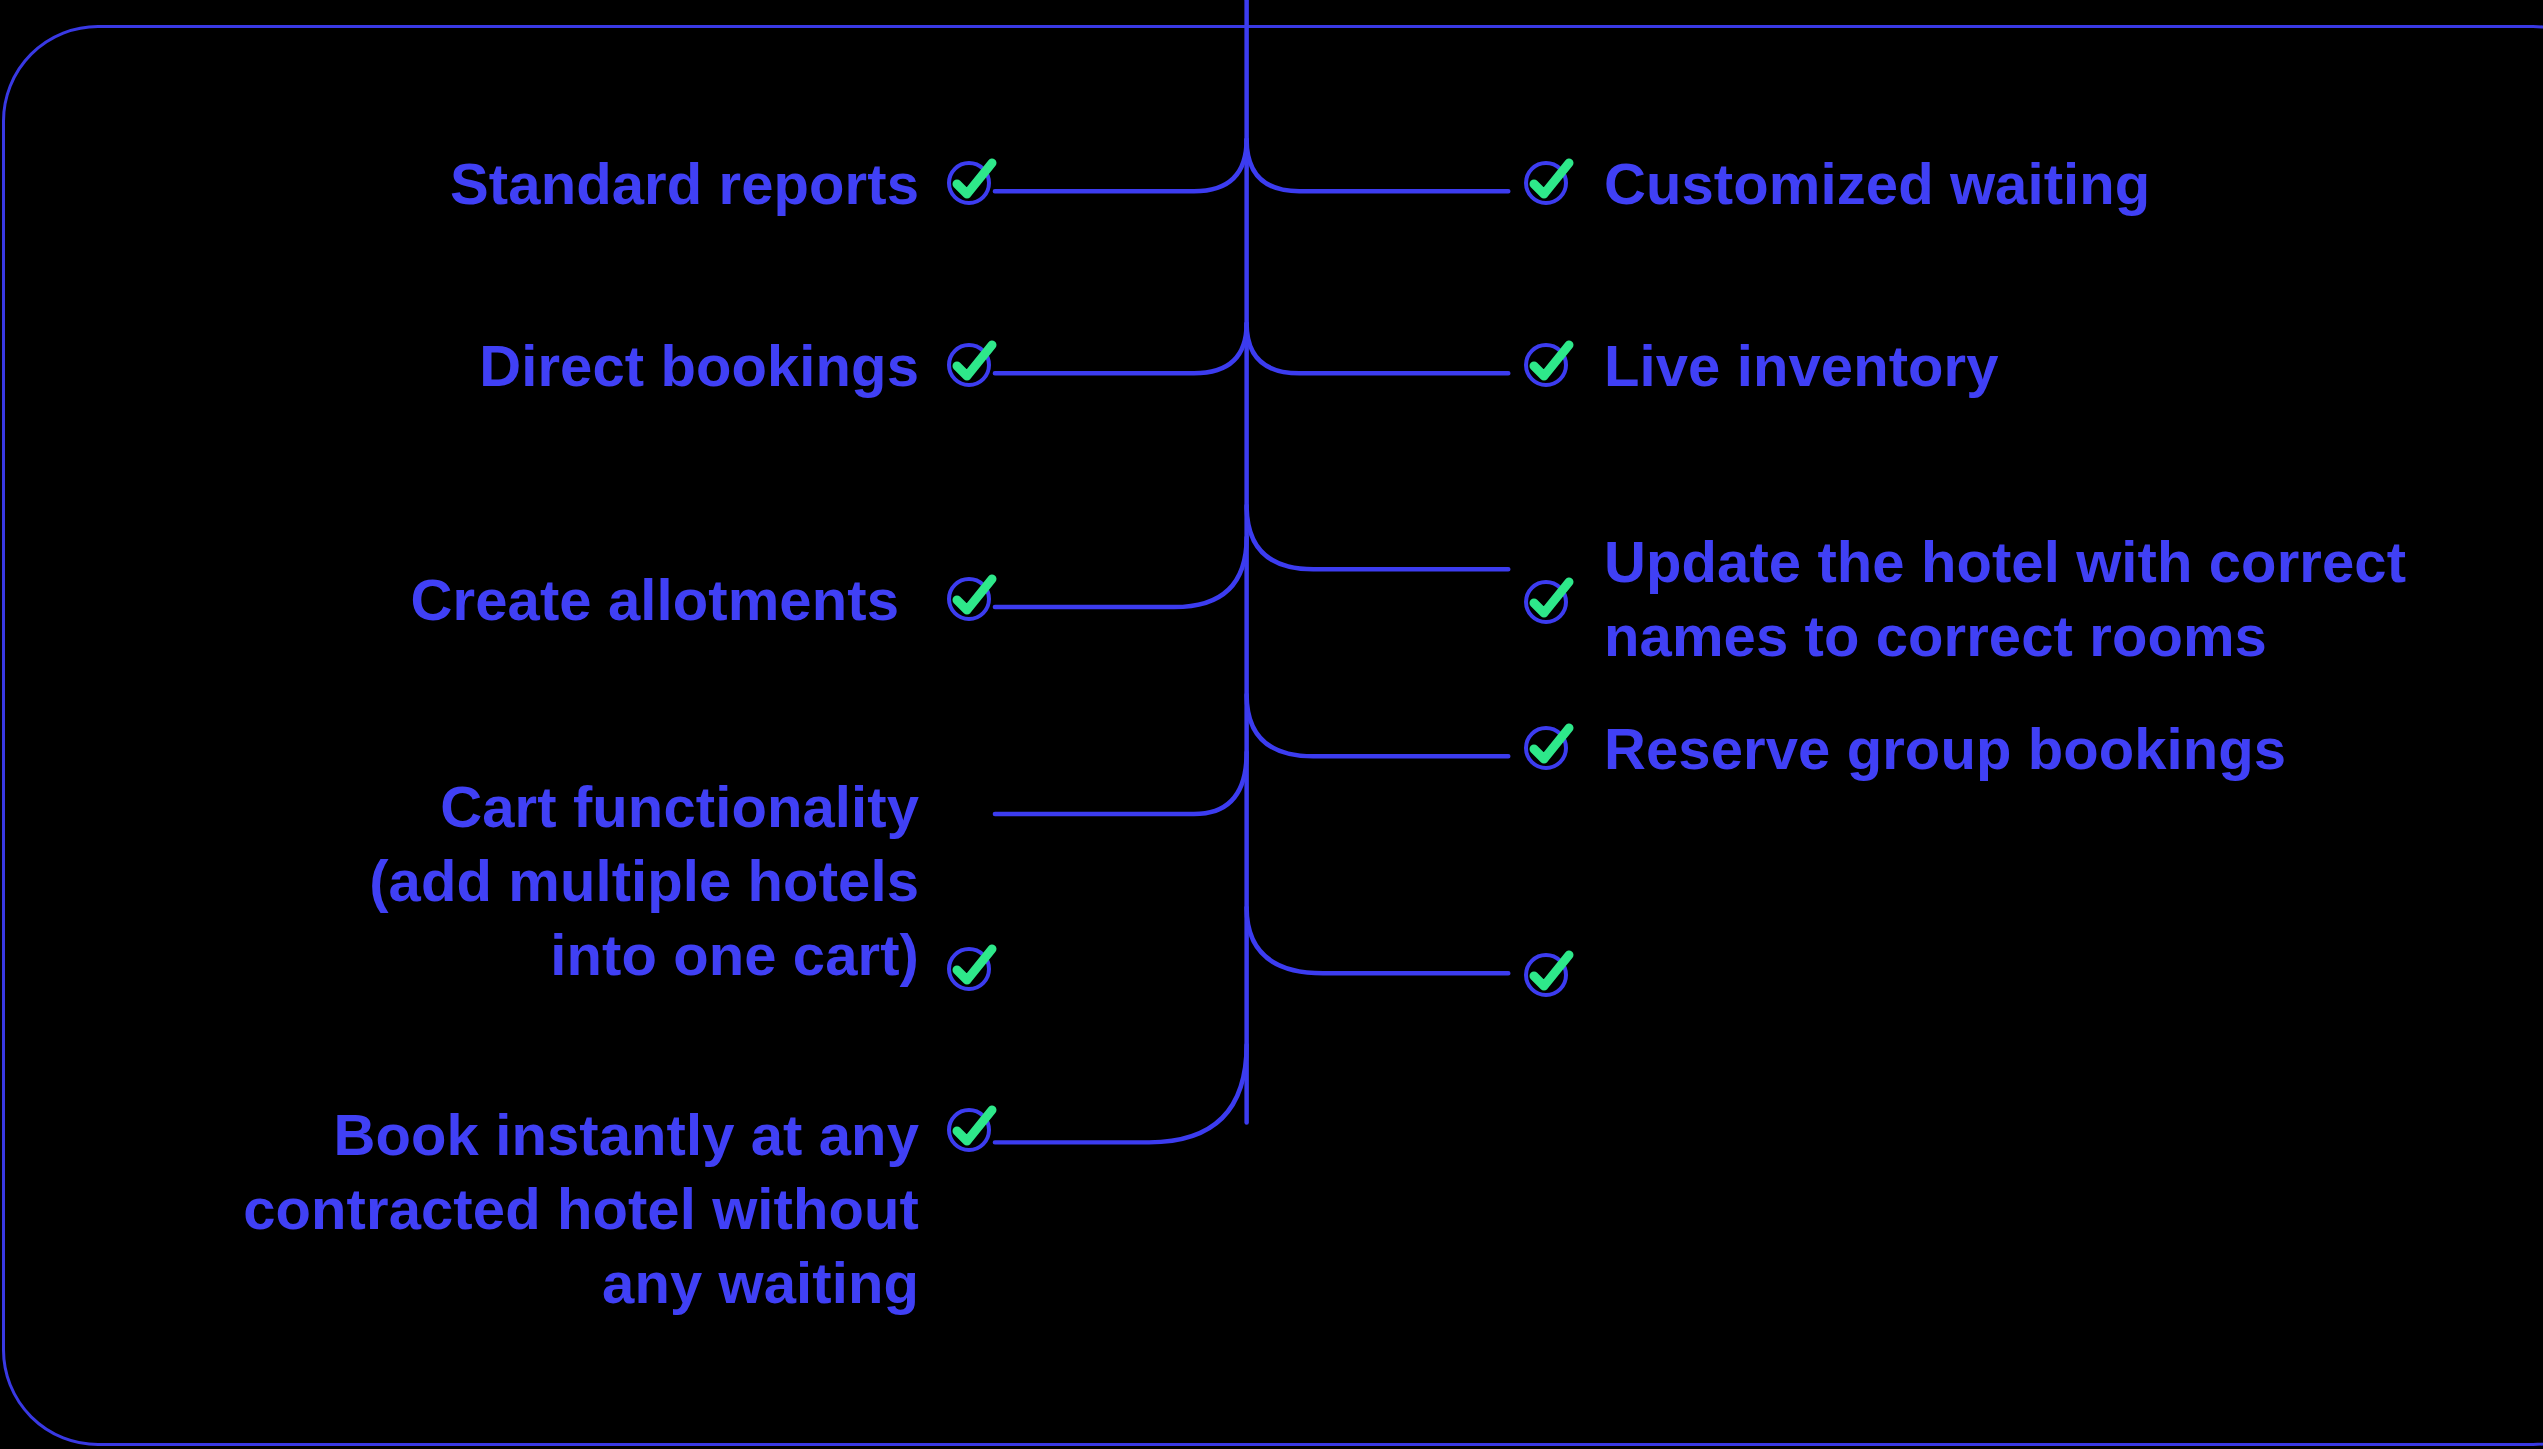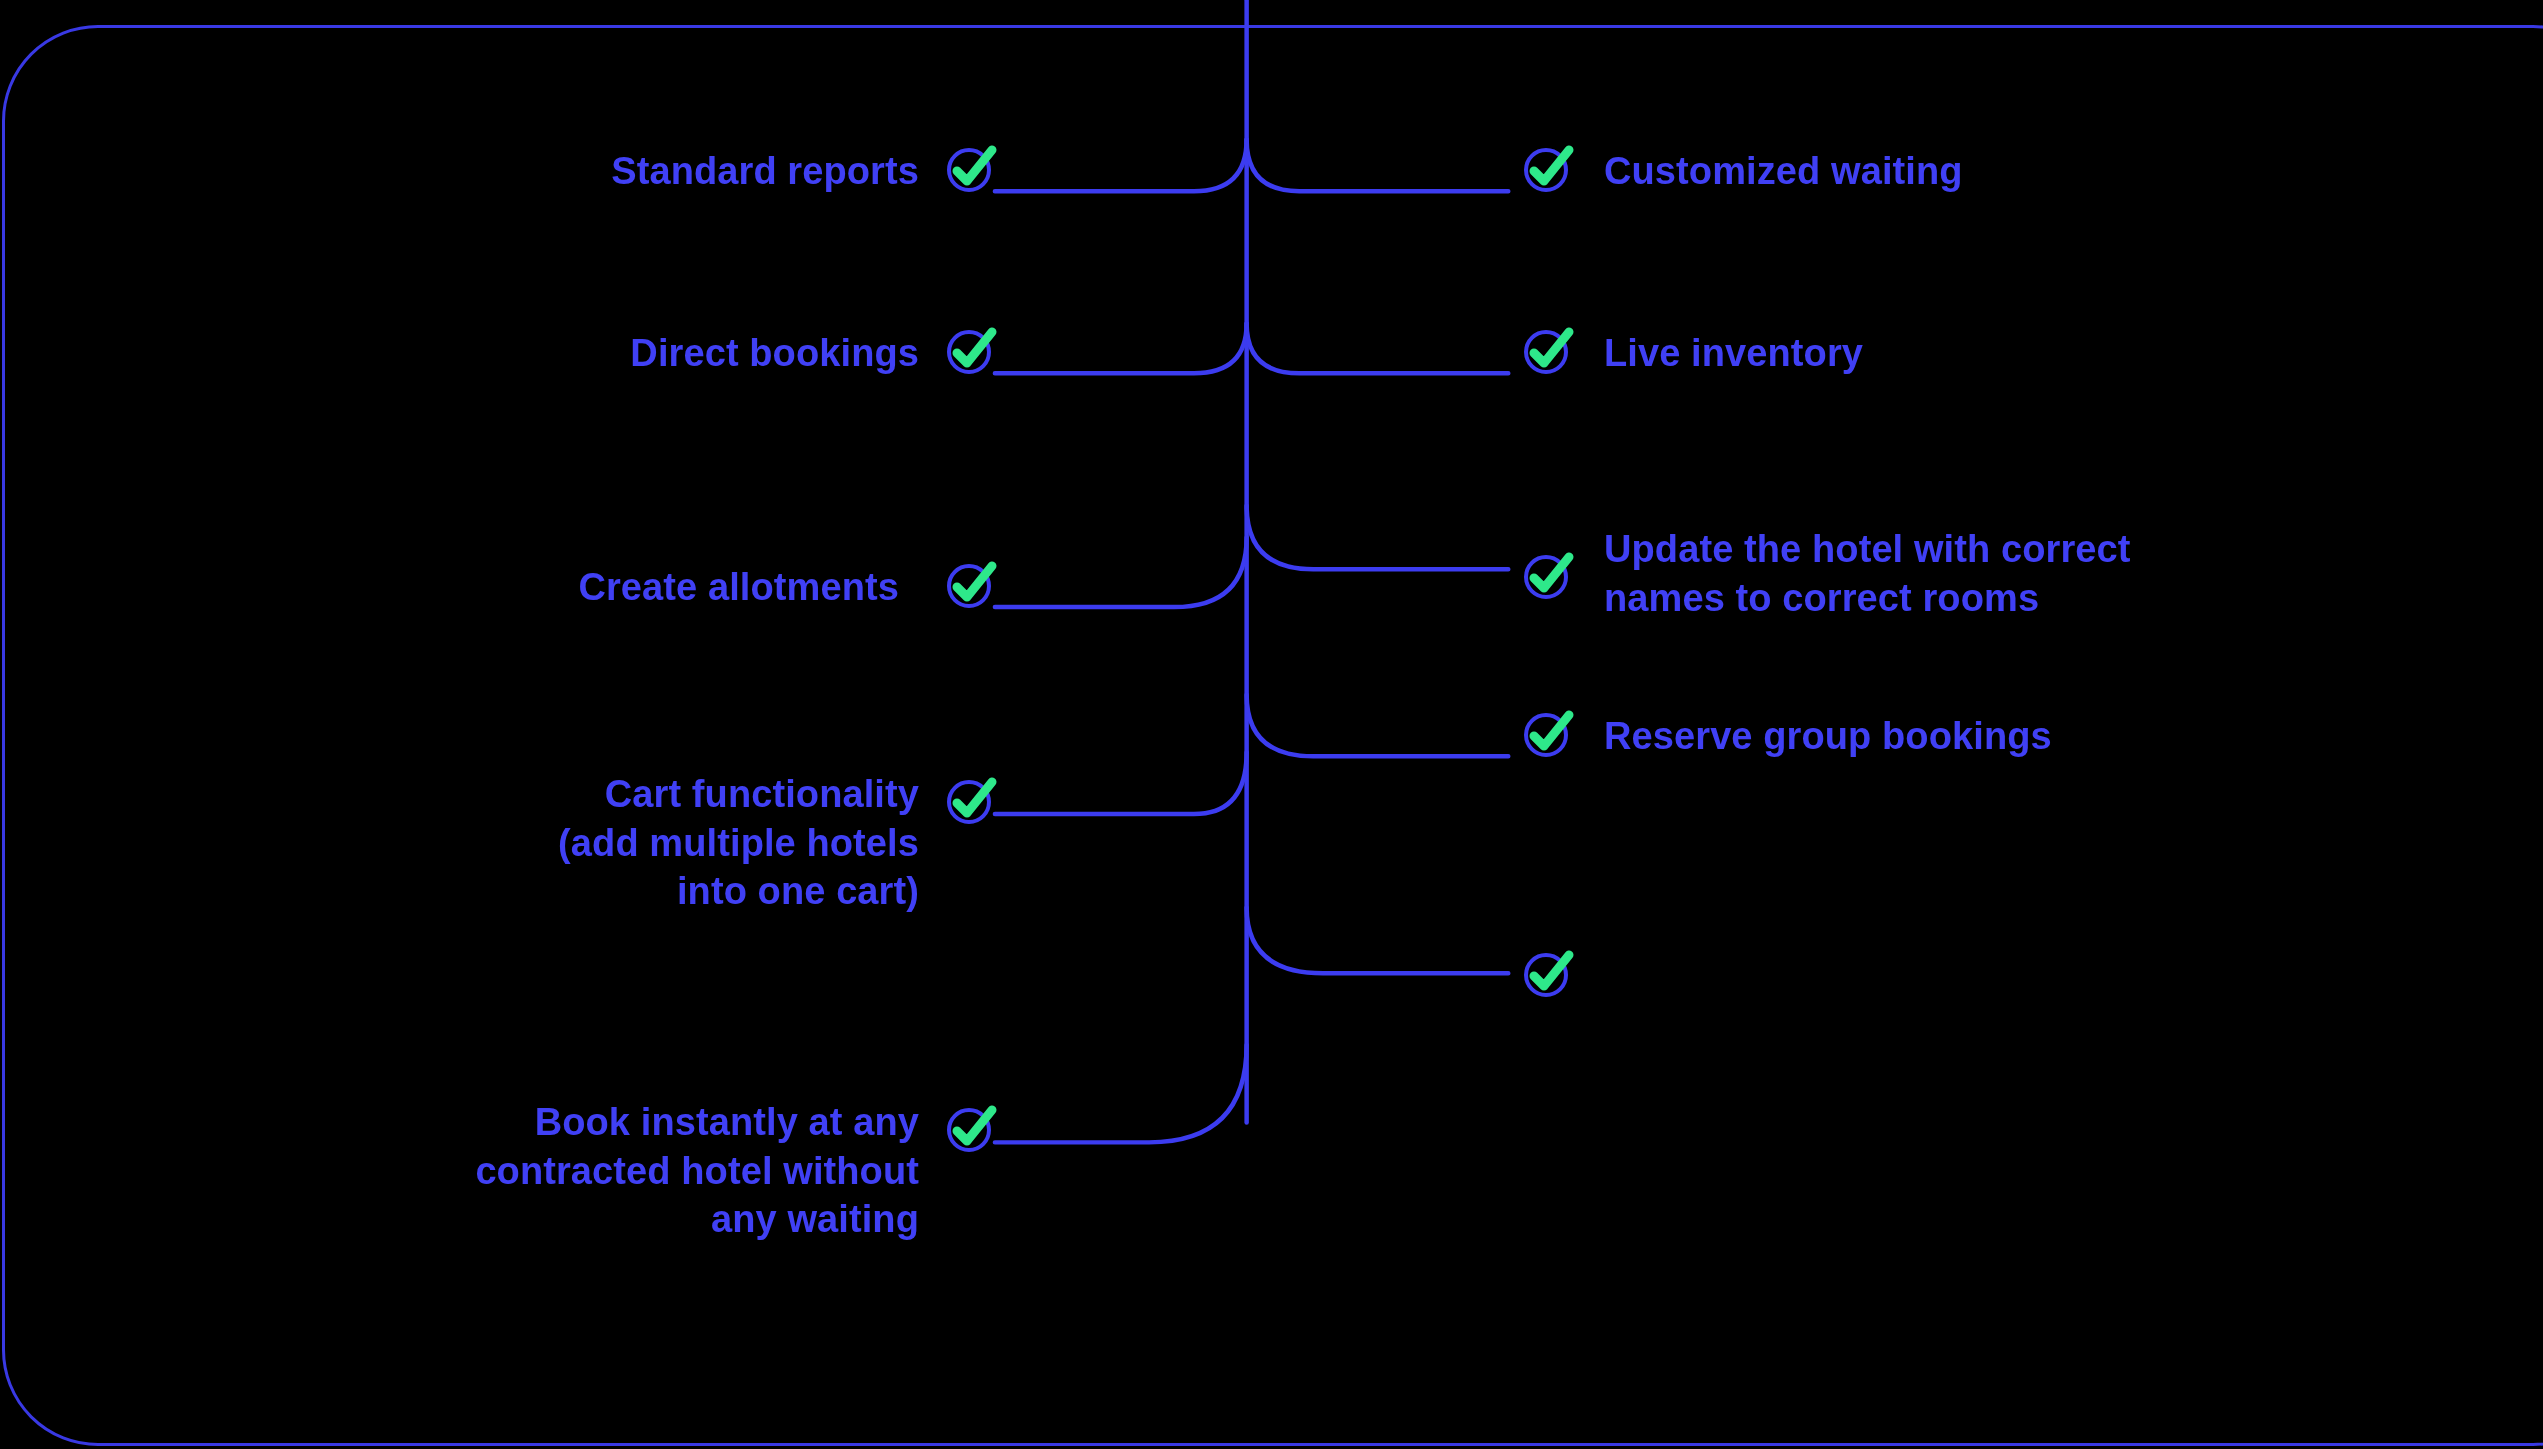--- a/index.html
+++ b/index.html
@@ -17,21 +17,21 @@
     box-sizing:border-box;pointer-events:none;opacity:.95;
   }
 
   
   #wires{position:absolute;left:0;top:0;width:2543px;height:1450px;}
 
   
   .item{position:absolute;display:flex;align-items:center;}
   .item.left{flex-direction:row;}
   .item .label{
-    color:#4040f5;font-size:38px;font-weight:700;line-height:1.28;
+    color:#4040f5;font-size:58px;font-weight:700;line-height:1.28;
     letter-spacing:0.1px;white-space:pre-line;
   }
   .item.left .label{text-align:right;}
   .item.right .label{text-align:left;}
 
   
   .check{
     position:relative;width:46px;height:46px;flex:0 0 46px;
   }
   .check svg{position:absolute;left:-6px;top:-10px;width:62px;height:62px;overflow:visible;}
@@ -94,21 +94,21 @@
   <div class="item left" style="right:1548px;top:563px;gap:20px;">
     <div class="label">Create allotments</div>
     <span class="check">
       <svg viewBox="0 0 62 62">
         <circle cx="26" cy="32" r="20" fill="none" stroke="#3c3cf0" stroke-width="4"></circle>
         <path d="M14 33 L24 43 L49 12" fill="none" stroke="#2ee88a" stroke-width="9" stroke-linecap="round" stroke-linejoin="round"></path>
       </svg>
     </span>
   </div>
 
-  <div class="item left" style="right:1548px;top:770px;align-items:flex-start;">
+  <div class="item left" style="right:1548px;top:770px;align-items:flex-end;">
     <div class="label">Cart functionality
 (add multiple hotels
 into one cart)</div>
     <span class="check" style="margin-top:10px;">
       <svg viewBox="0 0 62 62">
         <circle cx="26" cy="32" r="20" fill="none" stroke="#3c3cf0" stroke-width="4"></circle>
         <path d="M14 33 L24 43 L49 12" fill="none" stroke="#2ee88a" stroke-width="9" stroke-linecap="round" stroke-linejoin="round"></path>
       </svg>
     </span>
   </div>

